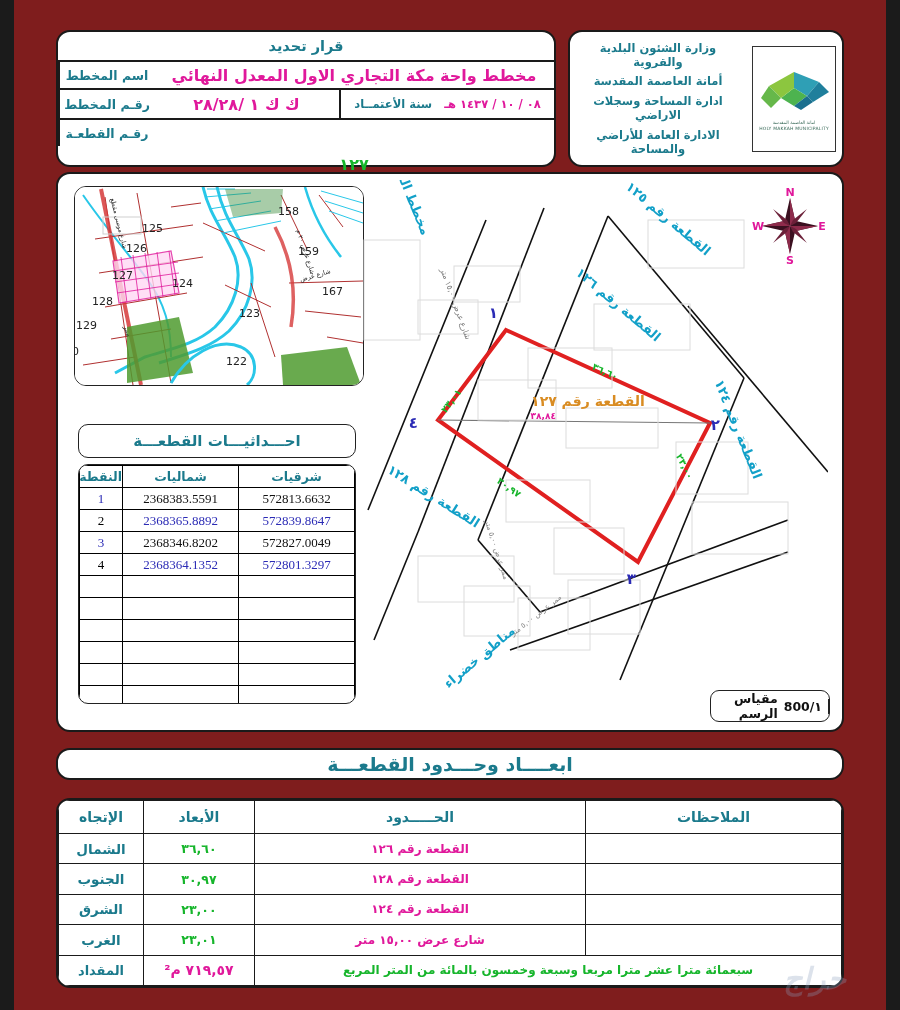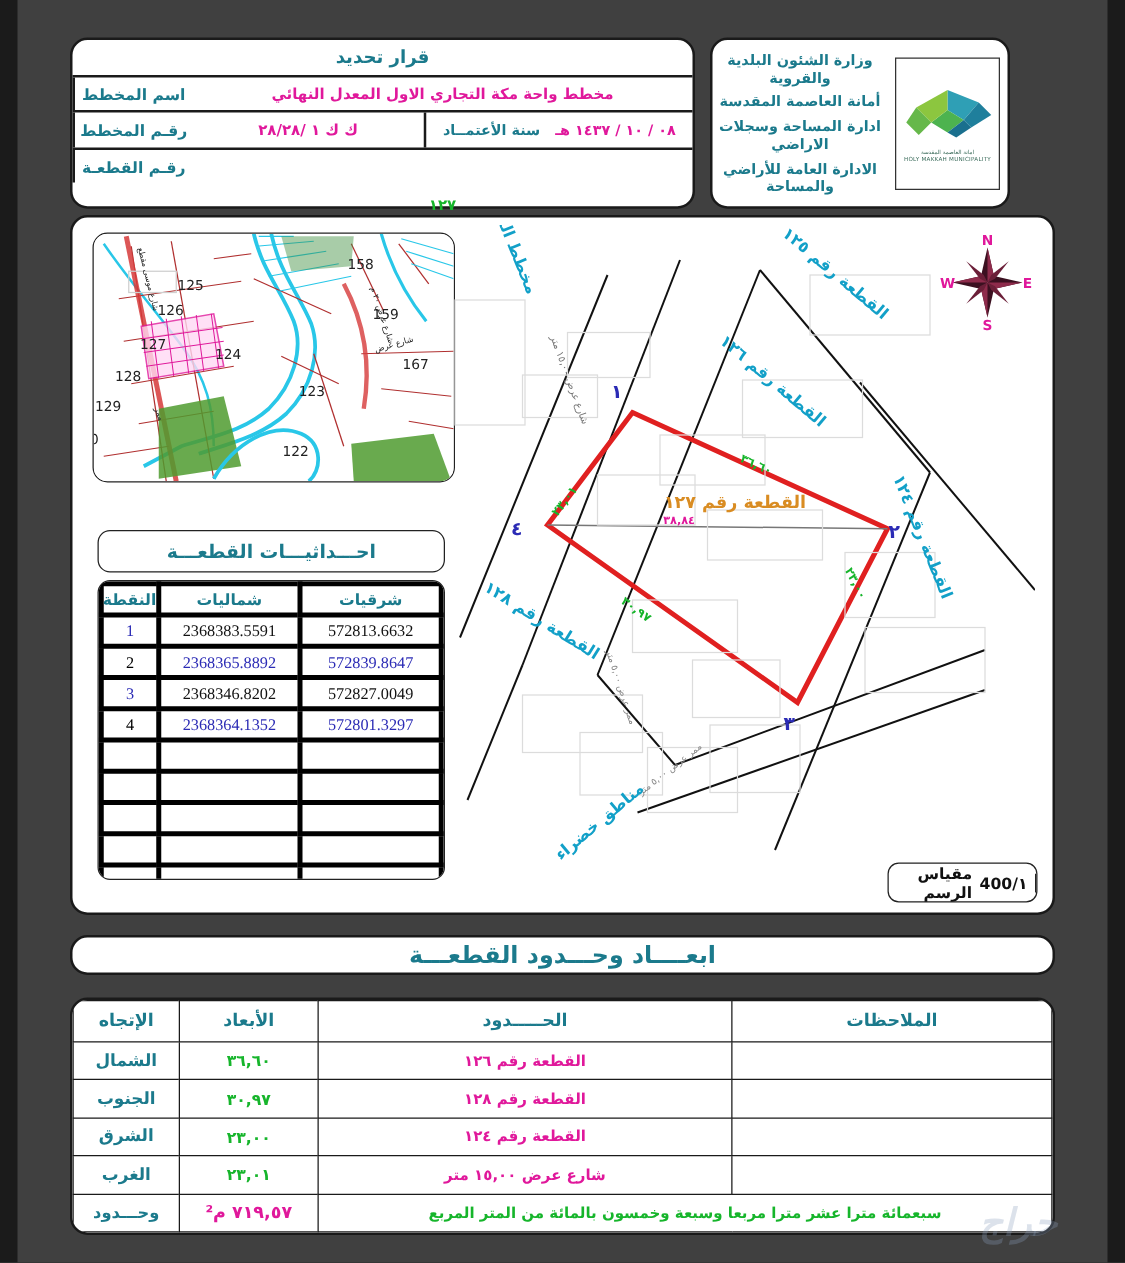--- a/index.html
+++ b/index.html
@@ -4,37 +4,37 @@
 <style>
   html,body{margin:0;padding:0;}
   body{
     width:900px;height:1010px;
     background:#1b1b1b;
     font-family:"DejaVu Sans","Liberation Sans",sans-serif;
     overflow:hidden;
   }
   .page{
     position:absolute;left:14px;top:0;width:872px;height:1010px;
-    background:#404040;
+    background:#7f1d1d;
   }
   
   .rbox{border:2px solid #1a1a1a;border-radius:14px;box-sizing:border-box;background:#fff;}
   .c-mag{color:#e0189b;}
   .c-grn{color:#16b52b;margin-top:44px;}
 
   
   #header-block{position:absolute;left:42px;top:30px;width:788px;height:137px;}
   #decision-box{position:absolute;left:0;top:0;width:500px;height:137px;}
-  #authority-box{position:absolute;left:512px;top:0;width:240px;height:137px;}
+  #authority-box{position:absolute;left:512px;top:0;width:276px;height:137px;}
 
   .hdr-row{display:flex;align-items:stretch;border-bottom:2px solid #1a1a1a;box-sizing:border-box;}
   .hdr-row:last-child{border-bottom:none;}
   .hdr-label{width:96px;border-left:2px solid #1a1a1a;display:flex;align-items:center;
     justify-content:center;font-size:12.5px;font-weight:bold;color:#1b7a8c;box-sizing:border-box;}
-  .hdr-val{flex:1;display:flex;align-items:center;justify-content:center;font-size:12px;
+  .hdr-val{flex:1;display:flex;align-items:center;justify-content:center;font-size:16px;
     font-weight:bold;box-sizing:border-box;}
 
   #decision-title{height:28px;display:flex;align-items:center;justify-content:center;
       font-size:14.5px;font-weight:bold;color:#1b7a8c;border-bottom:2px solid #1a1a1a;}
   #row-plan-name{height:28px;}
   #row-plan-no{height:30px;}
   #row-parcel-no{height:26px;}
   #row-block-no{height:23px;}
   .split-left{width:215px;border-left:2px solid #1a1a1a;display:flex;align-items:center;
       justify-content:center;box-sizing:border-box;font-size:11.5px;font-weight:bold;}
@@ -56,21 +56,21 @@
      border:1.5px solid #222;border-radius:12px;overflow:hidden;background:#fff;}
   #compass{position:absolute;right:14px;top:8px;width:76px;height:86px;}
 
   
   #coord-title{position:absolute;left:20px;top:250px;width:276px;height:32px;
      border:1.5px solid #222;border-radius:10px;display:flex;align-items:center;justify-content:center;}
   #coord-title span{font-size:15px;font-weight:bold;color:#1b7a8c;letter-spacing:1px;}
   #coord-table-wrap{position:absolute;left:20px;top:290px;width:276px;height:238px;
      border:1.5px solid #222;border-radius:10px;overflow:hidden;background:#fff;}
   table.coord{width:100%;height:100%;border-collapse:collapse;table-layout:fixed;}
-  table.coord th,table.coord td{border:4px solid #000000;text-align:center;font-size:12px;
+  table.coord th,table.coord td{border:1px solid #000000;text-align:center;font-size:12px;
      height:21px;padding:0;}
   table.coord th{font-weight:bold;color:#1b7a8c;font-size:12.5px;}
   table.coord td.num{font-family:"Liberation Serif","DejaVu Serif",serif;font-size:13px;color:#111;}
   table.coord td.pt{width:42px;font-family:"Liberation Serif","DejaVu Serif",serif;font-size:13px;}
   table.coord th.pt{width:42px;}
 
   #scale-box{position:absolute;right:12px;bottom:8px;width:118px;height:30px;
      border:1.5px solid #222;border-radius:9px;display:flex;align-items:center;justify-content:center;gap:6px;}
   #scale-box .lbl{font-size:12.5px;font-weight:bold;color:#111;}
   #scale-box .val{font-size:12.5px;font-weight:bold;color:#111;border-right:1.5px solid #222;padding-right:6px;}
@@ -400,21 +400,21 @@
             <tr>
               <td></td>
               <td></td>
               <td class="pt"></td>
             </tr>
           </tbody>
       </table>
     </div>
 
     <div id="scale-box">
-      <span class="val">١/400</span>
+      <span class="val">١/800</span>
       <span class="lbl">مقياس الرسم</span>
     </div>
   </div>
 
   <div id="bounds-title" class="rbox">
     <span>ابعــــاد وحـــدود القطعـــة</span>
   </div>
 
   <div id="bounds-block" class="rbox">
     <table class="bounds">
@@ -447,20 +447,20 @@
           </tr>
           <tr>
             <td></td>
             <td class="bnd">شارع عرض ١٥,٠٠ متر</td>
             <td class="dim">٢٣,٠١</td>
             <td class="dir dir-col">الغرب</td>
           </tr>
           <tr>
             <td colspan="2" class="area-txt">سبعمائة مترا عشر مترا مربعا وسبعة وخمسون بالمائة من المتر المربع</td>
             <td class="area-val">٧١٩,٥٧ م²</td>
-            <td class="area-lbl dir-col">وحـــدود</td>
+            <td class="area-lbl dir-col">المقداد</td>
           </tr>
         </tbody>
     </table>
   </div>
 
   <div id="watermark">حراج</div>
 </div>
 
 </body></html>

